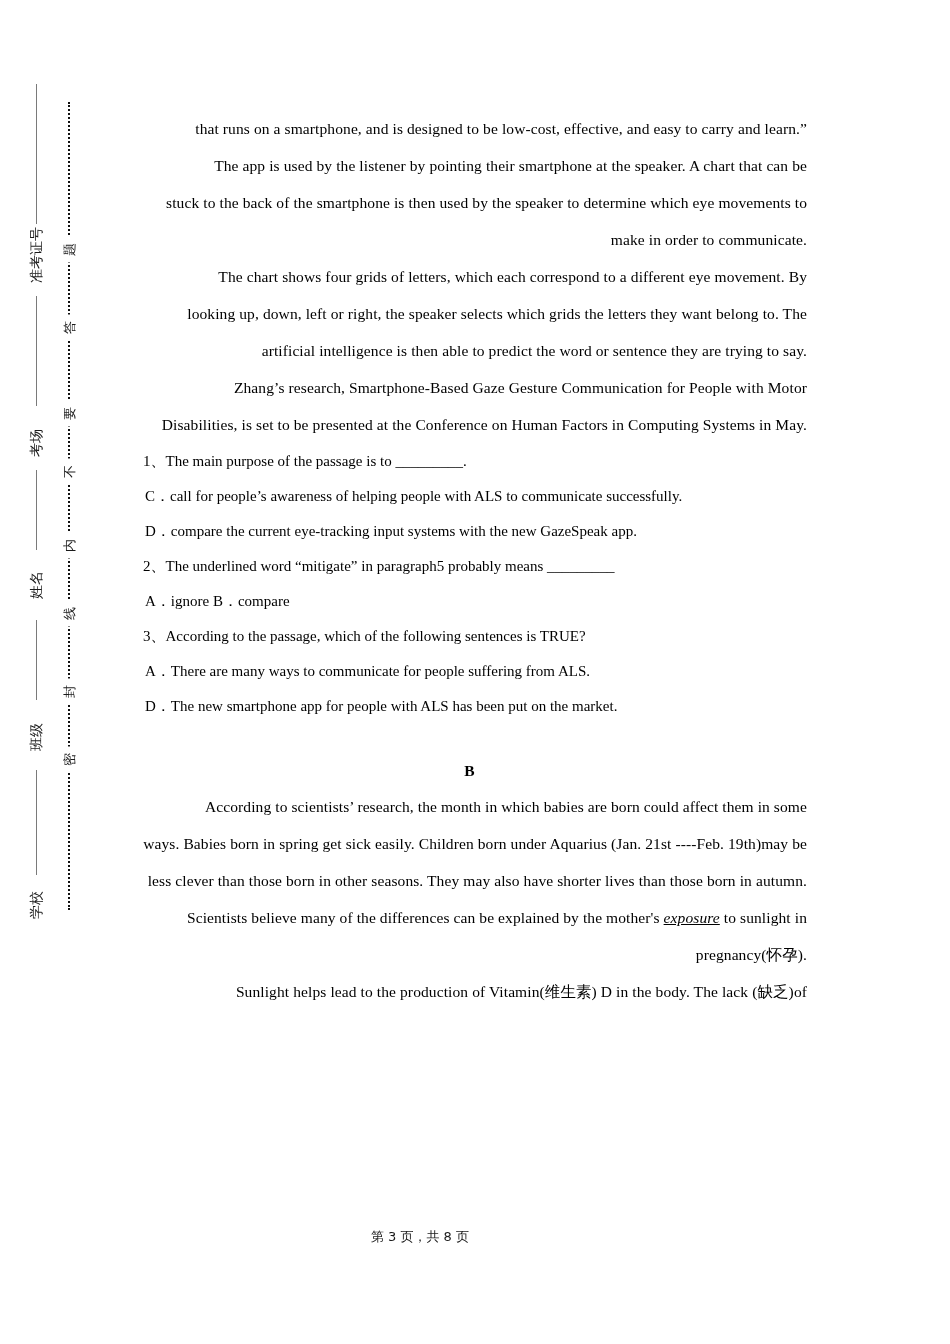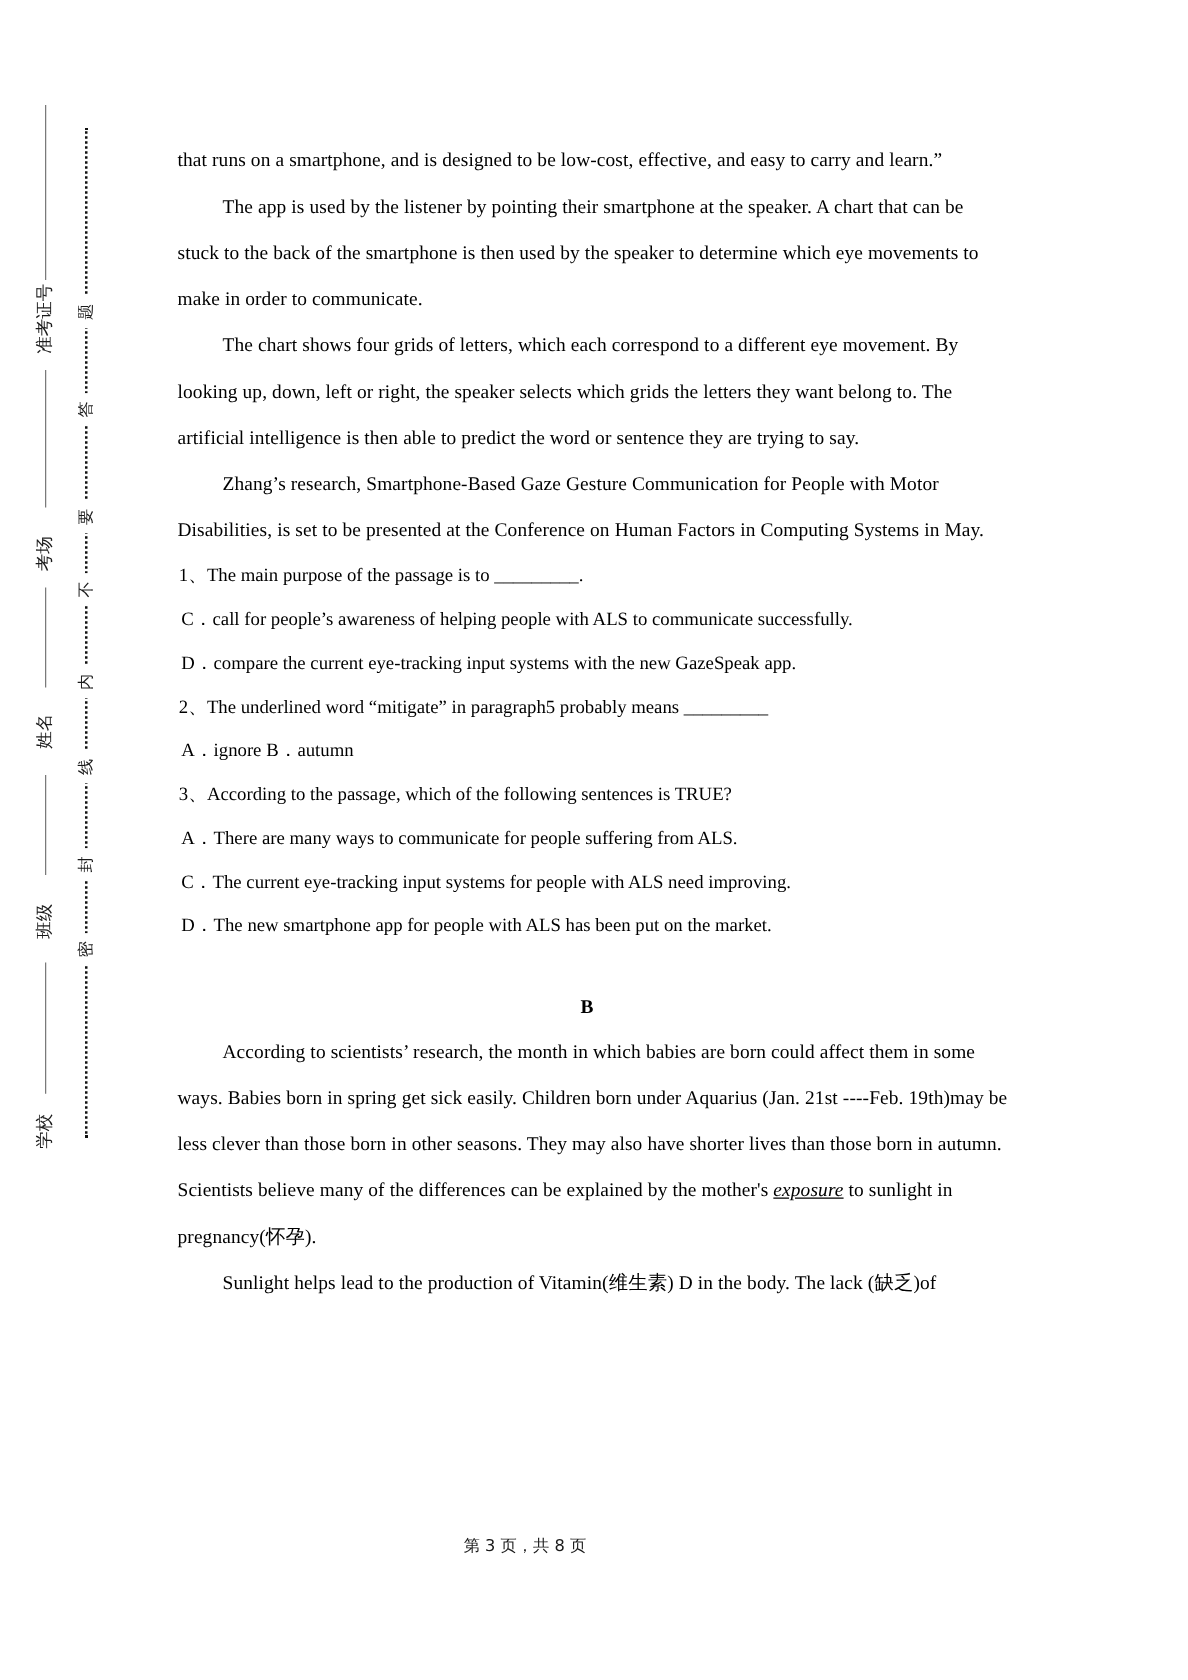--- a/index.html
+++ b/index.html
@@ -71,21 +71,21 @@
   
   .content {
     position: absolute;
     left: 142px;
     top: 110px;
     width: 665px;
   }
   .para {
     font-size: 15.5px;
     line-height: 37px;
-    text-align: left;
+    text-align: right;
     margin: 0;
     letter-spacing: 0.1px;
   }
   .para.indent { text-indent: 36px; }
   .qline {
     font-size: 15px;
     line-height: 34px;
     margin: 1px;
   }
   .qline.opt { padding-left: 2px; }
@@ -151,25 +151,24 @@
 
     <p class="para indent">The chart shows four grids of letters, which each correspond to a different eye movement. By looking up, down, left or right, the speaker selects which grids the letters they want belong to. The artificial intelligence is then able to predict the word or sentence they are trying to say.</p>
 
     <p class="para indent">Zhang’s research, Smartphone-Based Gaze Gesture Communication for People with Motor Disabilities, is set to be presented at the Conference on Human Factors in Computing Systems in May.</p>
 
     <p class="qline">1、The main purpose of the passage is to _________.</p>
     <p class="qline opt">C．call for people’s awareness of helping people with ALS to communicate successfully.</p>
     <p class="qline opt">D．compare the current eye-tracking input systems with the new GazeSpeak app.</p>
 
     <p class="qline">2、The underlined word “mitigate” in paragraph5 probably means _________</p>
-    <p class="qline opt">A．ignore   B．autumn</p>
+    <p class="qline opt">A．ignore   B．compare</p>
 
     <p class="qline">3、According to the passage, which of the following sentences is TRUE?</p>
     <p class="qline opt">A．There are many ways to communicate for people suffering from ALS.</p>
-    <p class="qline opt">C．The current eye-tracking input systems for people with ALS need improving.</p>
     <p class="qline opt">D．The new smartphone app for people with ALS has been put on the market.</p>
 
     <div class="gap-md"></div>
 
     <p class="section-label">B</p>
 
     <p class="para indent"><span>According to scientists’ research, the month in which babies are born could affect them in some ways. Babies born in spring get sick easily. Children born under Aquarius (Jan. 21st ----Feb. 19th)may be less clever than those born in other seasons. They may also have shorter lives than those born in autumn. Scientists believe many of the differences can be explained by the mother's </span><span class="uline">exposure</span><span> to sunlight in pregnancy(怀孕).</span></p>
 
     <p class="para indent">Sunlight helps lead to the production of Vitamin(维生素) D in the body. The lack (缺乏)of</p>
   </div>

